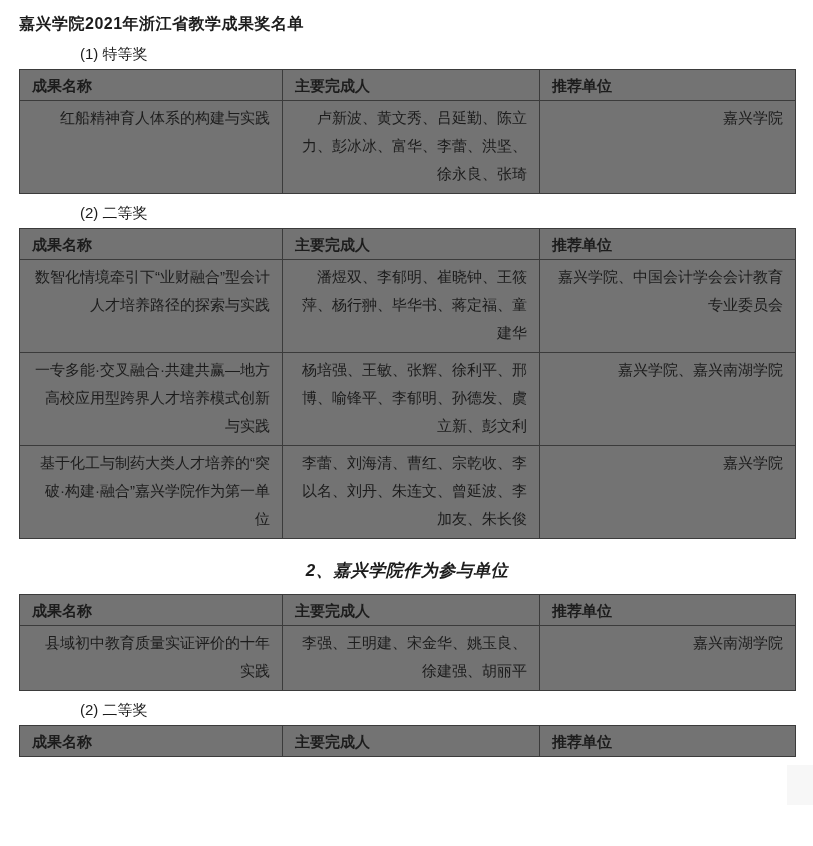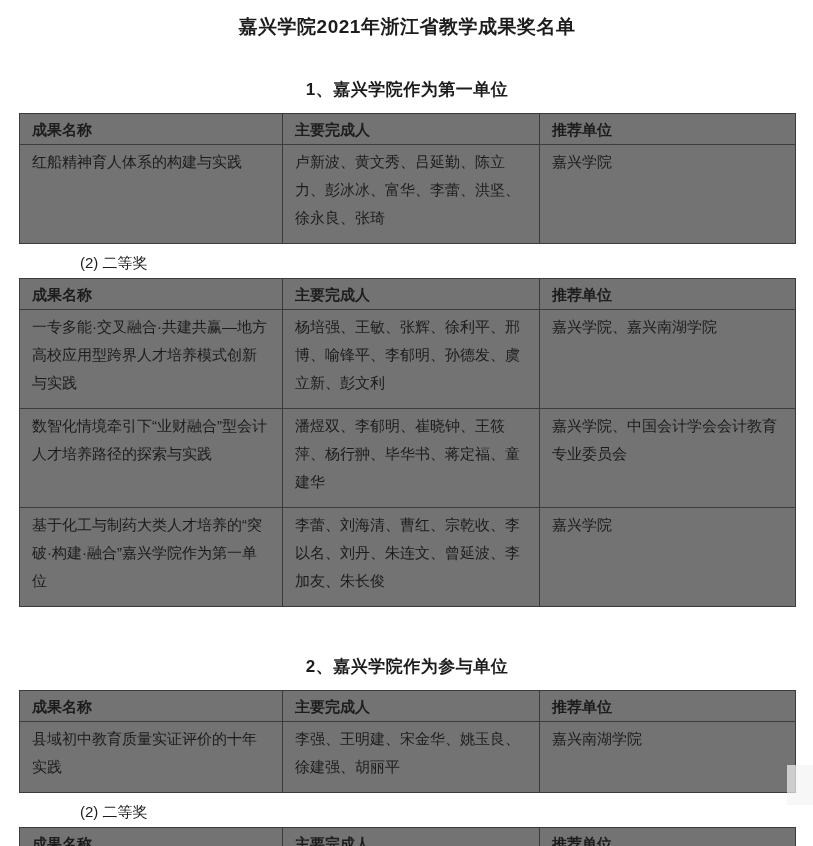--- a/index.html
+++ b/index.html
@@ -5,69 +5,69 @@
   html,body{margin:0;padding:0;background:#ffffff;}
   body{
     width:813px;height:846px;
     font-family:"Liberation Sans","DejaVu Sans",sans-serif;
     color:#1c1c1c;
     -webkit-font-smoothing:antialiased;
     overflow:hidden;
   }
   .doc{box-sizing:border-box;width:813px;padding:12px 18px 0 19px;}
   .doc-title{
-    font-size:19px;font-weight:bold;text-align:center;
+    font-size:16px;font-weight:bold;
     margin:2px 0 0 0;letter-spacing:.5px;
   }
   .section-heading{
     font-size:17px;font-weight:bold;text-align:center;
     margin:38px 0 12px 0;letter-spacing:.5px;
   }
-  .section + .section .section-heading{margin-top:48px;}
+  .section + .section .section-heading{margin-top:20px;font-style:italic;}
   .group-label{
     font-size:15px;font-weight:normal;
     margin:10px 0 5px 61px;
   }
   table.award-table{
     width:776px;border-collapse:collapse;table-layout:fixed;
     background:#737373;
   }
   table.award-table th,
   table.award-table td{
     border:1px solid #3b3b3b;
     box-sizing:border-box;
     word-break:break-all;
   }
   table.award-table th{
     font-size:15px;font-weight:bold;text-align:left;
     padding:6px 12px 5px 12px;line-height:19px;
     vertical-align:middle;
   }
   table.award-table td{
-    font-size:15px;text-align:left;
-    padding:3px 12px 11px 12px;line-height:28px;
+    font-size:15px;text-align:right;
+    padding:3px 12px 5px 12px;line-height:28px;
     vertical-align:top;
   }
   col.c1{width:263px;} col.c2{width:257px;} col.c3{width:256px;}
   .corner-artifact{
     position:absolute;right:0;top:765px;width:26px;height:40px;
     background:#f4f4f4;opacity:.7;
   }
 </style>
 </head>
 <body>
 
 <div class="doc">
 
   <h1 class="doc-title">嘉兴学院2021年浙江省教学成果奖名单</h1>
 
   <div class="section">
-    <div class="section-heading">1、嘉兴学院作为第一单位</div>
 
     <div class="group">
+      <div class="group-label">(1) 特等奖</div>
       <table class="award-table">
         <colgroup>
             <col class="c1">
             <col class="c2">
             <col class="c3">
           </colgroup>
         <thead>
           <tr>
             <th>成果名称</th>
             <th>主要完成人</th>
@@ -94,28 +94,28 @@
           </colgroup>
         <thead>
           <tr>
             <th>成果名称</th>
             <th>主要完成人</th>
             <th>推荐单位</th>
           </tr>
         </thead>
         <tbody>
           <tr>
+            <td>数智化情境牵引下“业财融合”型会计人才培养路径的探索与实践</td>
+            <td>潘煜双、李郁明、崔晓钟、王筱萍、杨行翀、毕华书、蒋定福、童建华</td>
+            <td>嘉兴学院、中国会计学会会计教育专业委员会</td>
+          </tr>
+          <tr>
             <td>一专多能·交叉融合·共建共赢—地方高校应用型跨界人才培养模式创新与实践</td>
             <td>杨培强、王敏、张辉、徐利平、邢博、喻锋平、李郁明、孙德发、虞立新、彭文利</td>
             <td>嘉兴学院、嘉兴南湖学院</td>
-          </tr>
-          <tr>
-            <td>数智化情境牵引下“业财融合”型会计人才培养路径的探索与实践</td>
-            <td>潘煜双、李郁明、崔晓钟、王筱萍、杨行翀、毕华书、蒋定福、童建华</td>
-            <td>嘉兴学院、中国会计学会会计教育专业委员会</td>
           </tr>
           <tr>
             <td>基于化工与制药大类人才培养的“突破·构建·融合”嘉兴学院作为第一单位</td>
             <td>李蕾、刘海清、曹红、宗乾收、李以名、刘丹、朱连文、曾延波、李加友、朱长俊</td>
             <td>嘉兴学院</td>
           </tr>
         </tbody>
       </table>
     </div>
   </div>

